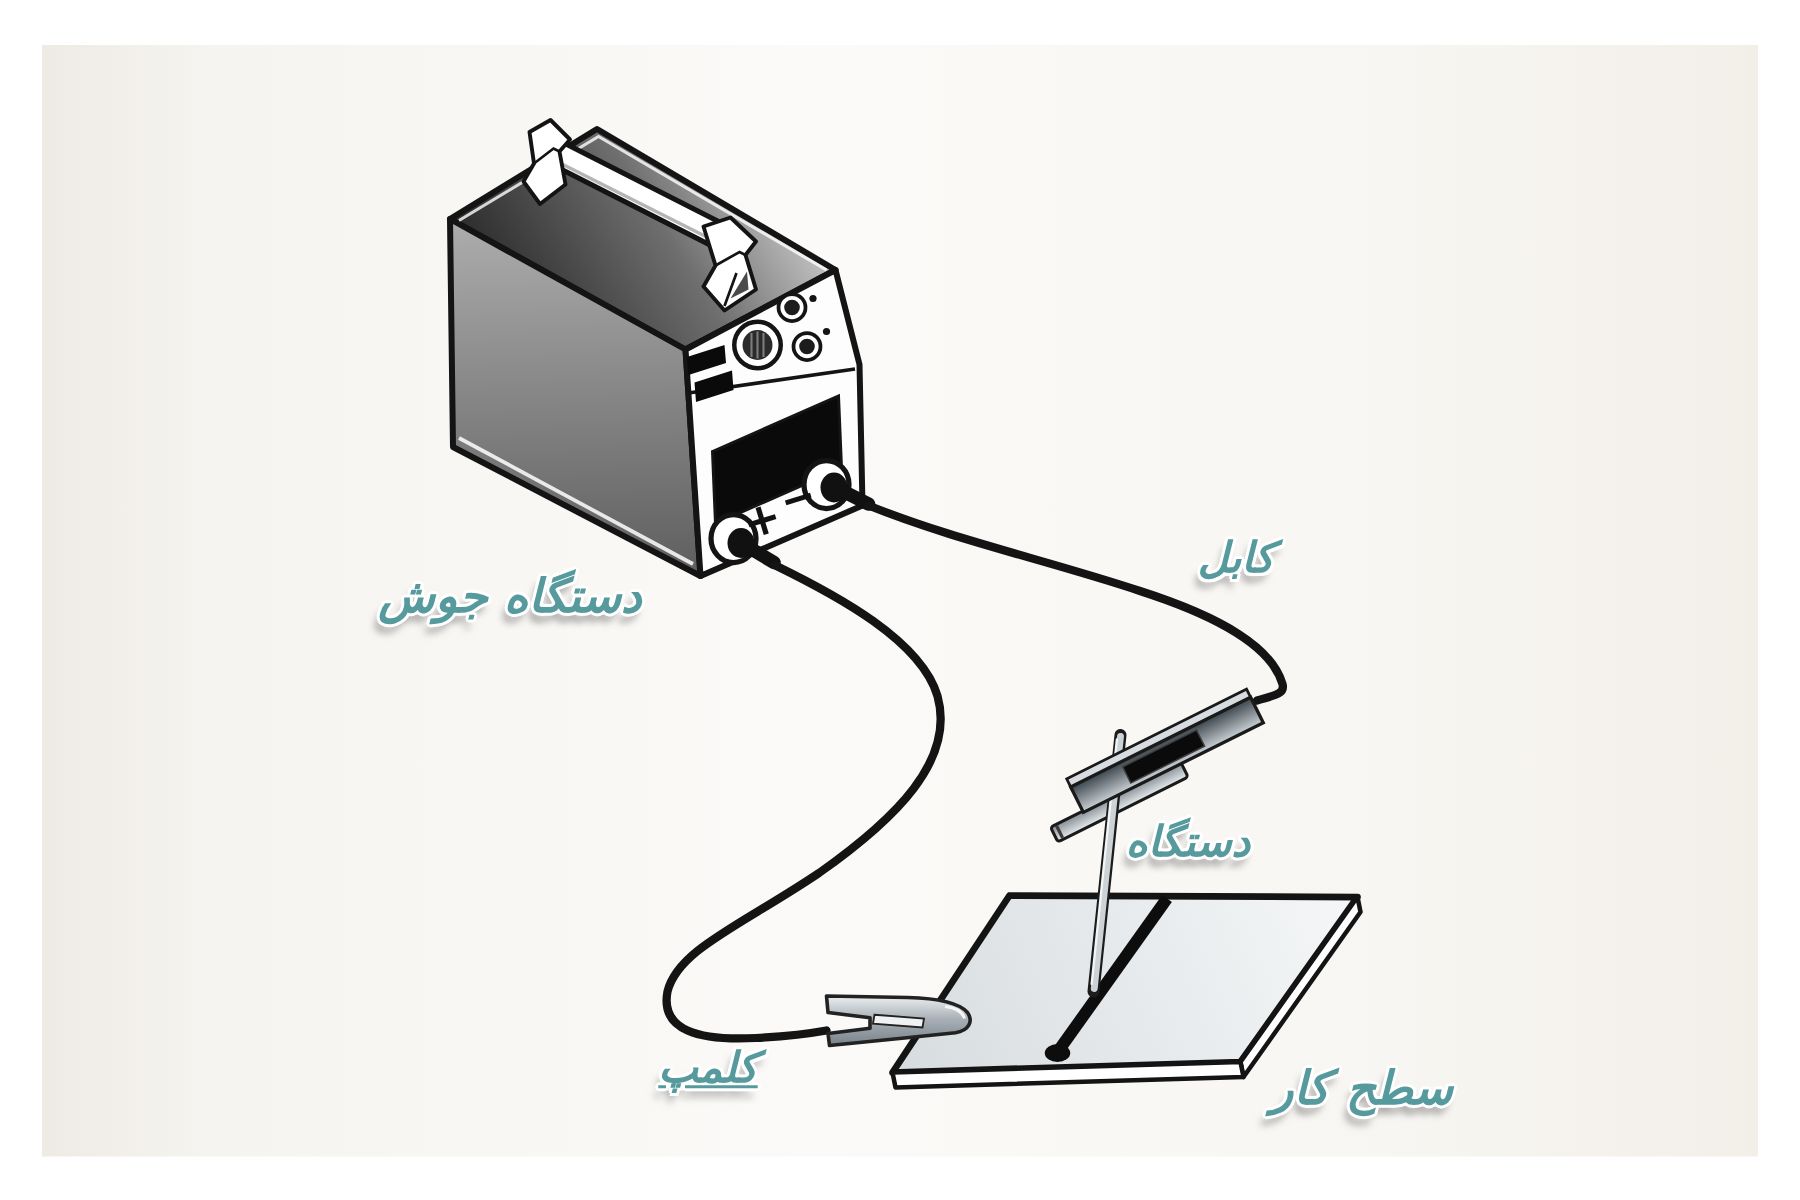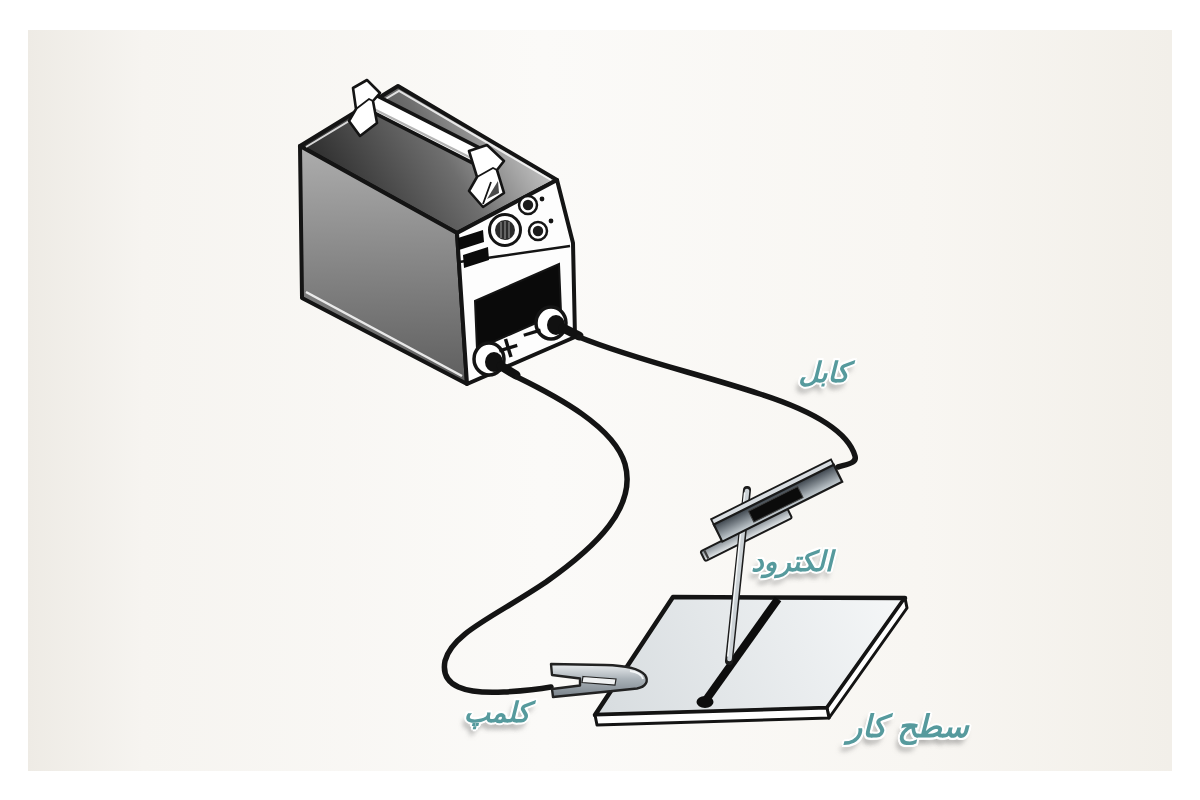--- a/index.html
+++ b/index.html
@@ -148,17 +148,18 @@
       <path d="M 744.6,493 L 727.8,656" stroke="#f2f5f6" stroke-width="1.6" stroke-linecap="round" fill="none"></path>
     </g>
 
     <g transform="rotate(-26.5 780 505)">
       <rect x="712" y="487" width="134" height="8" fill="#d7dce0" stroke="#1a1a1a" stroke-width="1.8"></rect>
       <rect x="712" y="493" width="134" height="19" fill="url(#gBody)" stroke="#1a1a1a" stroke-width="2.2"></rect>
       <rect x="749" y="496.5" width="55" height="12" fill="#0b0b0b" stroke="#3e3e3e" stroke-width="1"></rect>
     </g>
   </svg>
 
+  <div class="lbl lbl-lg" style="left:340px; top:398px;">دستگاه جوش</div>
   <div class="lbl lbl-md" style="left:824px; top:372px;">کابل</div>
-  <div class="lbl lbl-md" style="left:792px; top:561px;">الکترود</div>
-  <div class="lbl lbl-md" style="left:497px; top:712px;">کلمپ</div>
+  <div class="lbl lbl-md" style="left:792px; top:561px;">دستگاه</div>
+  <div class="lbl lbl-md" style="left:472px; top:712px;text-decoration:underline;">کلمپ</div>
   <div class="lbl lbl-lg" style="left:908px; top:706px;margin-top:20px;">سطح کار</div>
 </div>
 
 </body></html>

